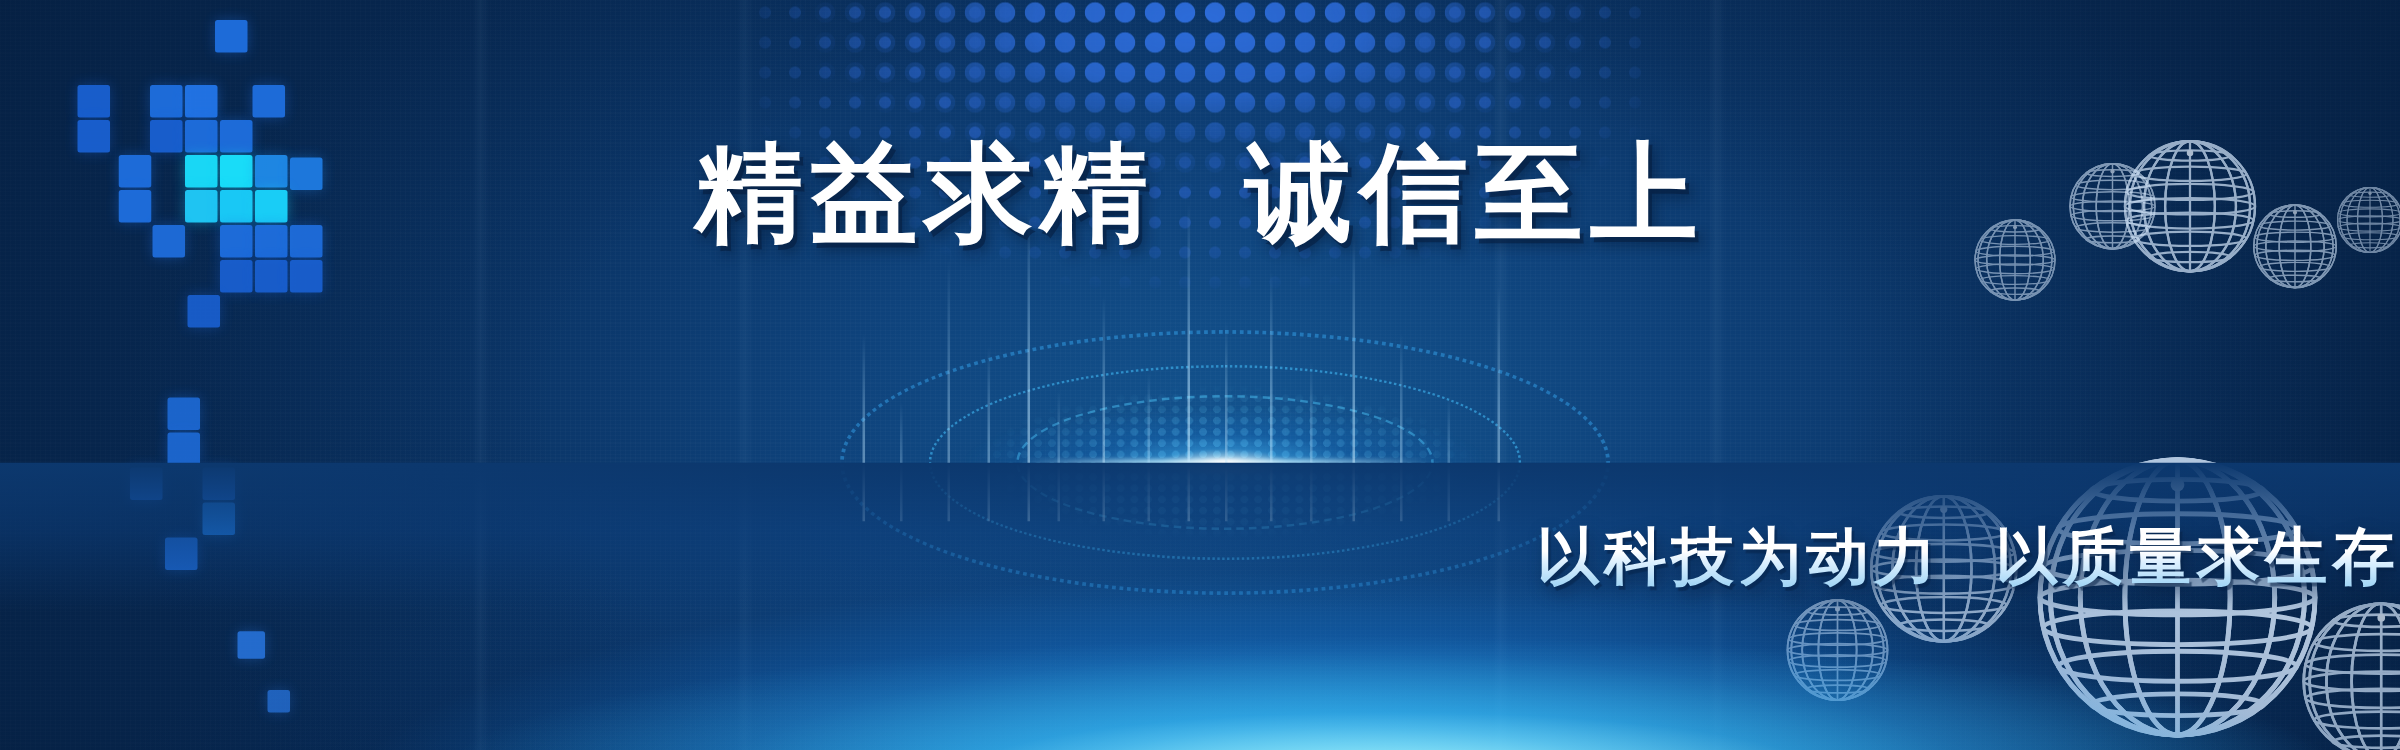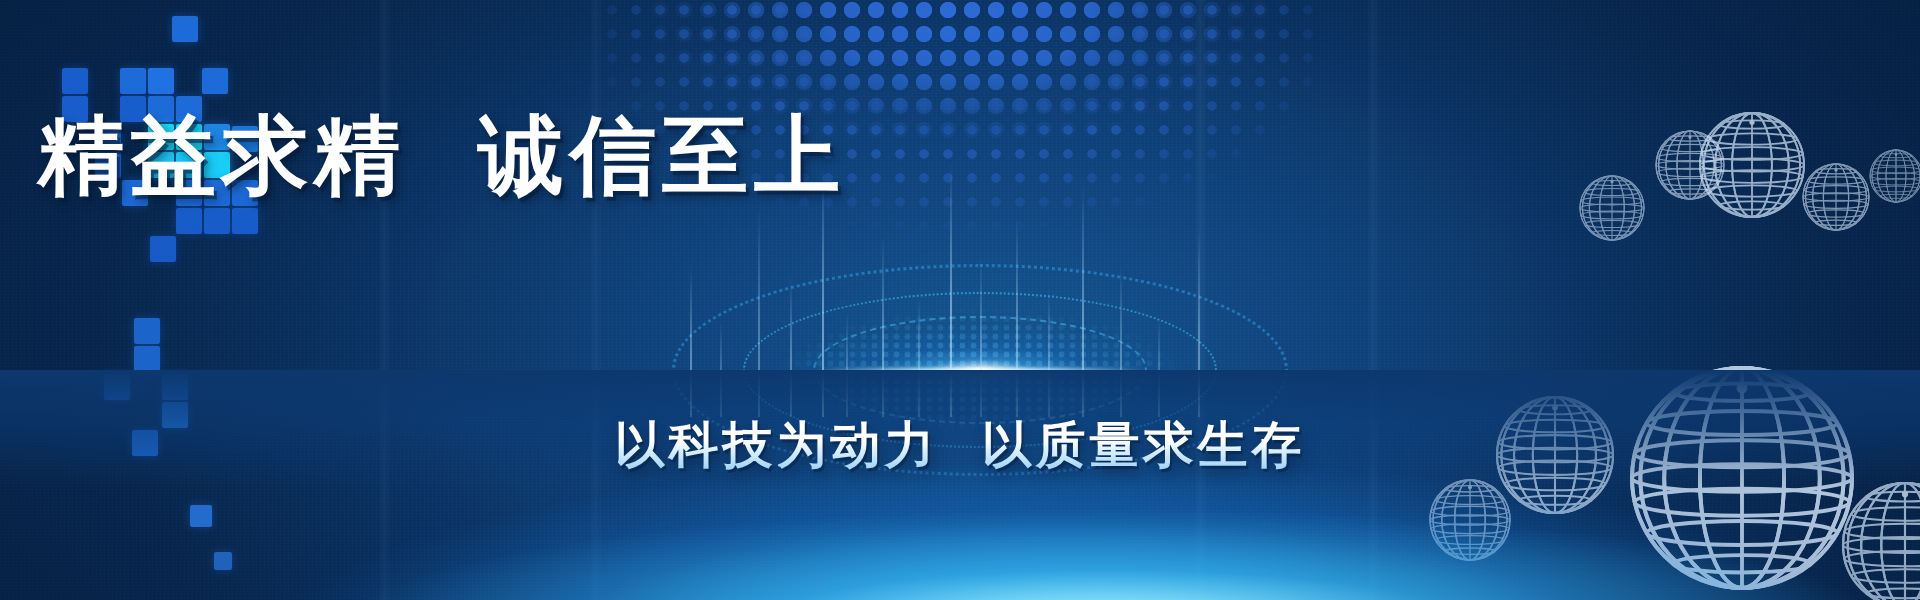--- a/index.html
+++ b/index.html
@@ -189,40 +189,39 @@
     height: 120px;
     background: radial-gradient(ellipse 760px 110px at 58% 116%, rgba(175,250,255,0.85) 0%, rgba(70,205,255,0.38) 45%, rgba(40,160,240,0) 100%);
   }
 
   
   .headline {
     position: absolute;
     left: 0;
     right: 0;
     top: 112px;
-    text-align: left;
+    text-align: center;
     font-family: "DejaVu Serif", "Liberation Serif", serif;
     font-weight: 700;
     font-size: 86px;
     line-height: 1;
     letter-spacing: 6px;
     color: #ffffff;
     text-shadow:
       3px 4px 0 rgba(5,28,60,0.55),
       5px 6px 10px rgba(3,20,45,0.45);
     white-space: pre;
     z-index: 20;
-    margin-left: 38px;
   }
   .subhead {
     position: absolute;
     left: 0;
     right: 0;
     top: 420px;
-    text-align: center;
+    text-align: right;
     font-family: "DejaVu Serif", "Liberation Serif", serif;
     font-weight: 700;
     font-size: 50px;
     line-height: 1;
     letter-spacing: 4px;
     background: linear-gradient(to bottom, #ffffff 0%, #ffffff 42%, #dff1ff 58%, #9fd4f5 100%);
     -webkit-background-clip: text;
     background-clip: text;
     color: transparent;
     -webkit-text-fill-color: transparent;

